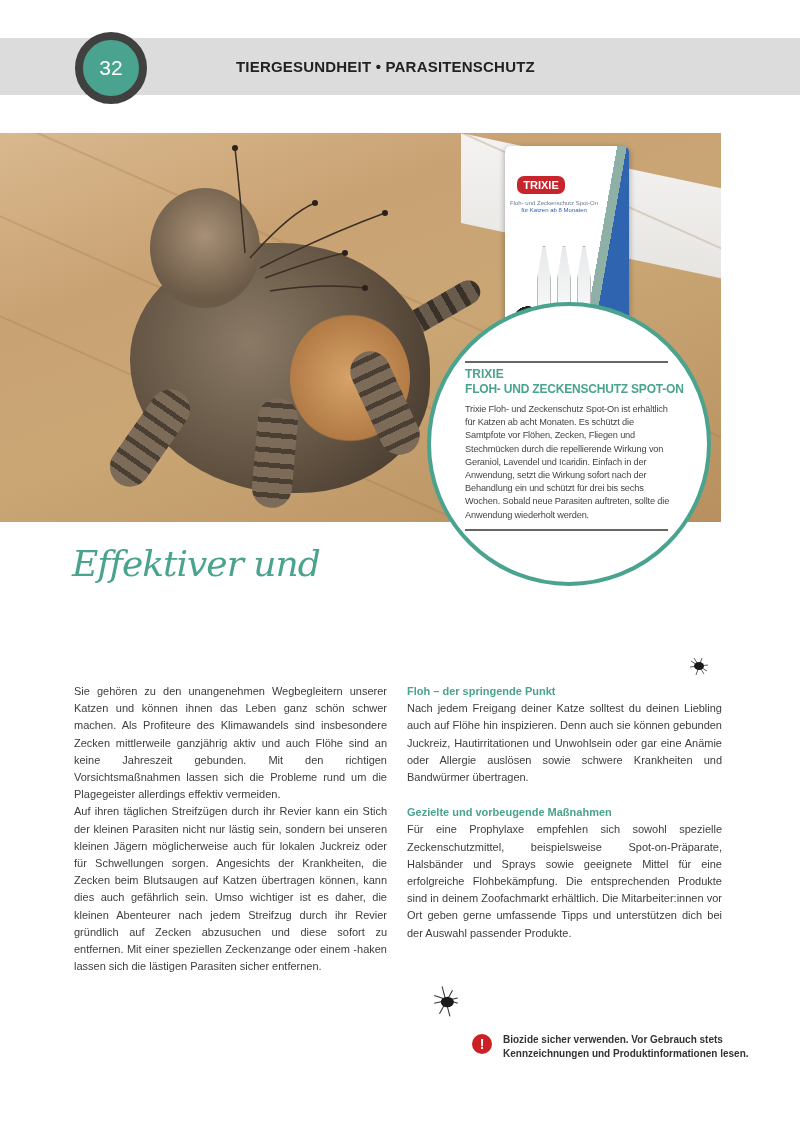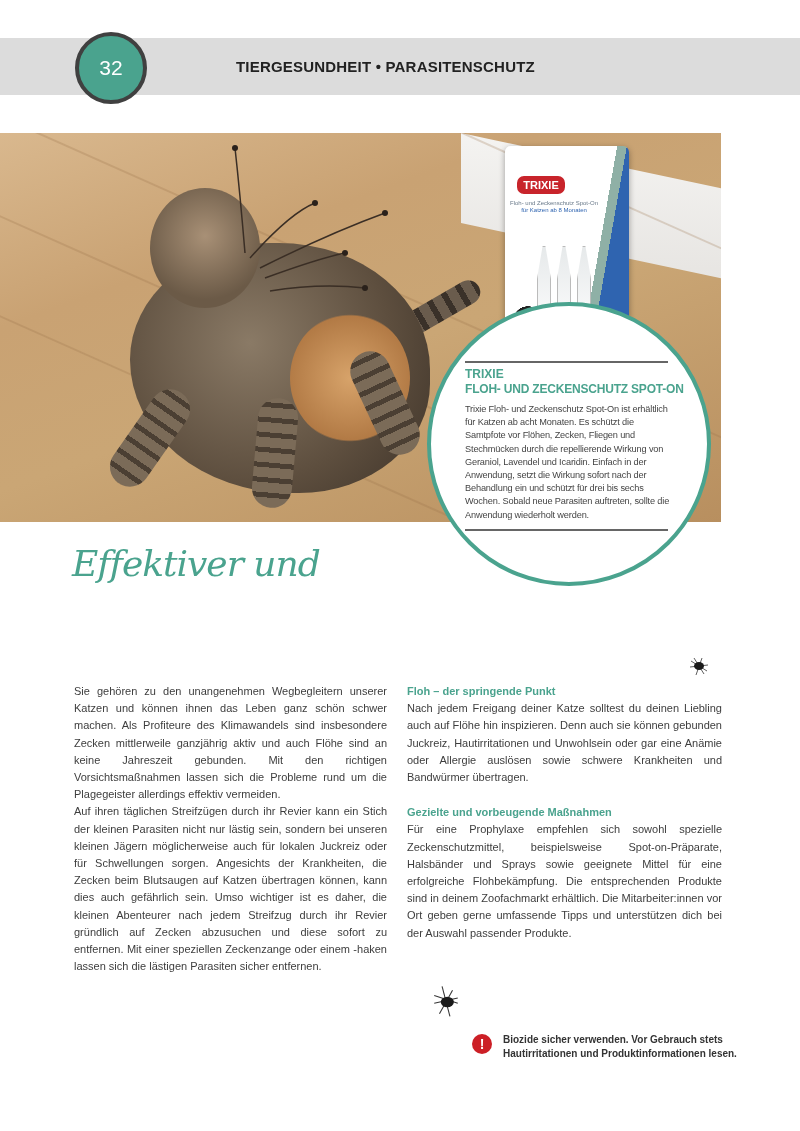--- a/index.html
+++ b/index.html
@@ -1,18 +1,18 @@
 <!DOCTYPE html>
 <html><head>
   <meta charset="utf-8">
   <style>
     html, body { margin:0; padding:0; }
     body { width:800px; height:1131px; background:#ffffff; position:relative; overflow:hidden; font-family:"Liberation Sans", sans-serif; color:#3a3a3a; }
     .header-bar { position:absolute; left:0; top:38px; width:800px; height:57px; background:#dcdcdc; }
-    .page-badge { position:absolute; left:75px; top:32px; width:72px; height:72px; border-radius:50%; background:#4aa38e; color:#fff; font-size:21px; display:flex; align-items:center; justify-content:center; border:4px solid #404040; box-sizing:border-box; }
+    .page-badge { position:absolute; left:75px; top:32px; width:72px; height:72px; border-radius:50%; background:#4aa38e; color:#fff; font-size:21px; display:flex; align-items:center; justify-content:center; border:8px solid #404040; box-sizing:border-box; }
     .header-title { position:absolute; left:236px; top:58px; font-size:15px; font-weight:bold; letter-spacing:0.2px; color:#222;text-align:right; }
     .photo { position:absolute; left:0; top:133px; width:721px; height:389px; overflow:hidden;
       background: linear-gradient(160deg, #d9b88e 0%, #c9a273 30%, #caa675 55%, #b88f5f 100%); }
     .wall { position:absolute; right:0; top:0; width:260px; height:90px; background:linear-gradient(170deg,#f4f3f1,#e7e5e2); transform:skewY(12deg); transform-origin:top left; }
     .plank { position:absolute; left:-50px; height:2px; width:900px; background:rgba(150,110,70,0.25); transform:rotate(24deg); transform-origin:left; }
     .cat-body { position:absolute; left:130px; top:110px; width:300px; height:250px; border-radius:48% 52% 45% 55%; background: radial-gradient(circle at 40% 40%, #8a7a66, #5d4e3e 60%, #3d3228); }
     .cat-belly { position:absolute; left:290px; top:180px; width:120px; height:130px; border-radius:50%; background: radial-gradient(circle, #d7a36a, #b27a45 70%, transparent 72%); }
     .cat-head { position:absolute; left:150px; top:55px; width:110px; height:120px; border-radius:50%; background: radial-gradient(circle at 50% 40%, #a89076, #6b5a47 70%); }
     .cat-tail { position:absolute; left:390px; top:165px; width:95px; height:24px; border-radius:12px; background:repeating-linear-gradient(90deg,#6a5c4d 0 10px,#3a3129 10px 16px); transform:rotate(-30deg); }
     .cat-leg { position:absolute; width:40px; height:110px; border-radius:20px; background:repeating-linear-gradient(0deg,#7b6b58 0 10px,#4b3f33 10px 15px); }
@@ -127,15 +127,15 @@
   <p class="subhead">Floh – der springende Punkt</p>
   <p>Nach jedem Freigang deiner Katze solltest du deinen Liebling auch auf Flöhe hin inspizieren. Denn auch sie können gebunden Juckreiz, Hautirritationen und Unwohlsein oder gar eine Anämie oder Allergie auslösen sowie schwere Krankheiten und Bandwürmer übertragen.</p>
   <p class="subhead" style="margin-top:18px">Gezielte und vorbeugende Maßnahmen</p>
   <p>Für eine Prophylaxe empfehlen sich sowohl spezielle Zeckenschutzmittel, beispielsweise Spot-on-Präparate, Halsbänder und Sprays sowie geeignete Mittel für eine erfolgreiche Flohbekämpfung. Die entsprechenden Produkte sind in deinem Zoofachmarkt erhältlich. Die Mitarbeiter:innen vor Ort geben gerne umfassende Tipps und unterstützen dich bei der Auswahl passender Produkte.</p>
 </div>
 
 <div class="notice">
   <div class="notice-icon">!</div>
   <div class="notice-text">
     <div>Biozide sicher verwenden. Vor Gebrauch stets</div>
-    <div>Hautirritationen und Produktinformationen lesen.</div>
+    <div>Kennzeichnungen und Produktinformationen lesen.</div>
   </div>
 </div>
 
 </body></html>

